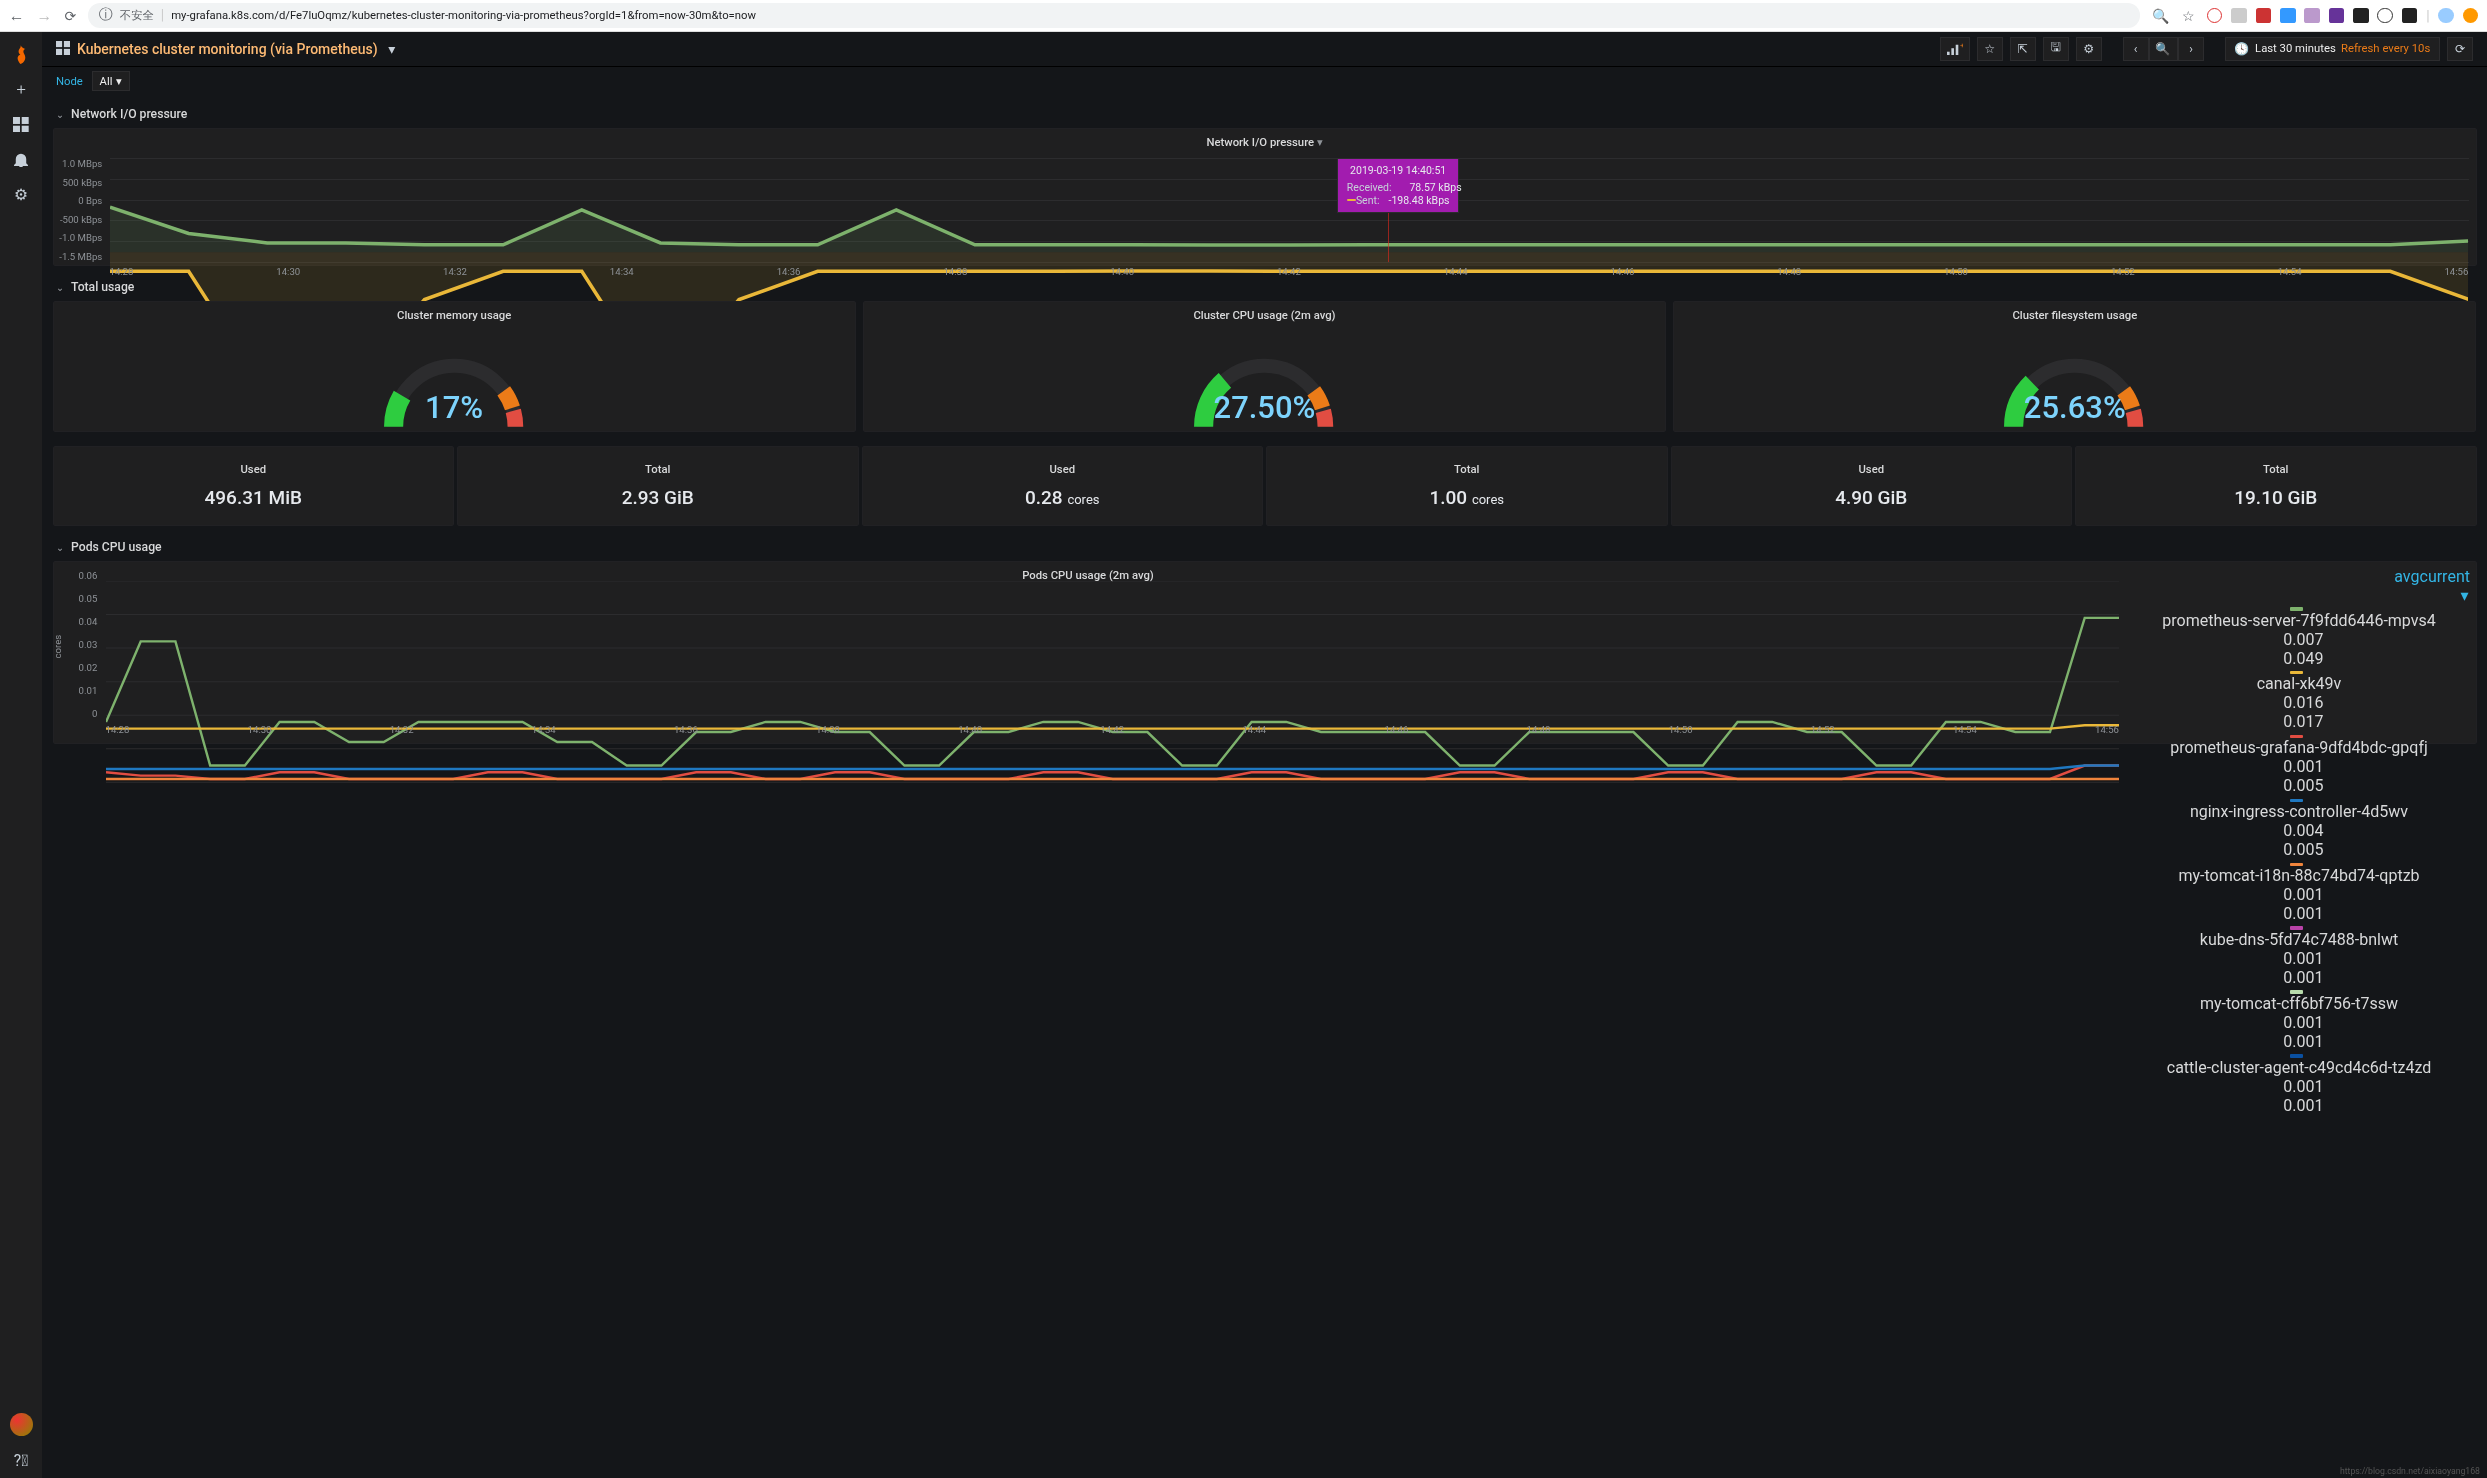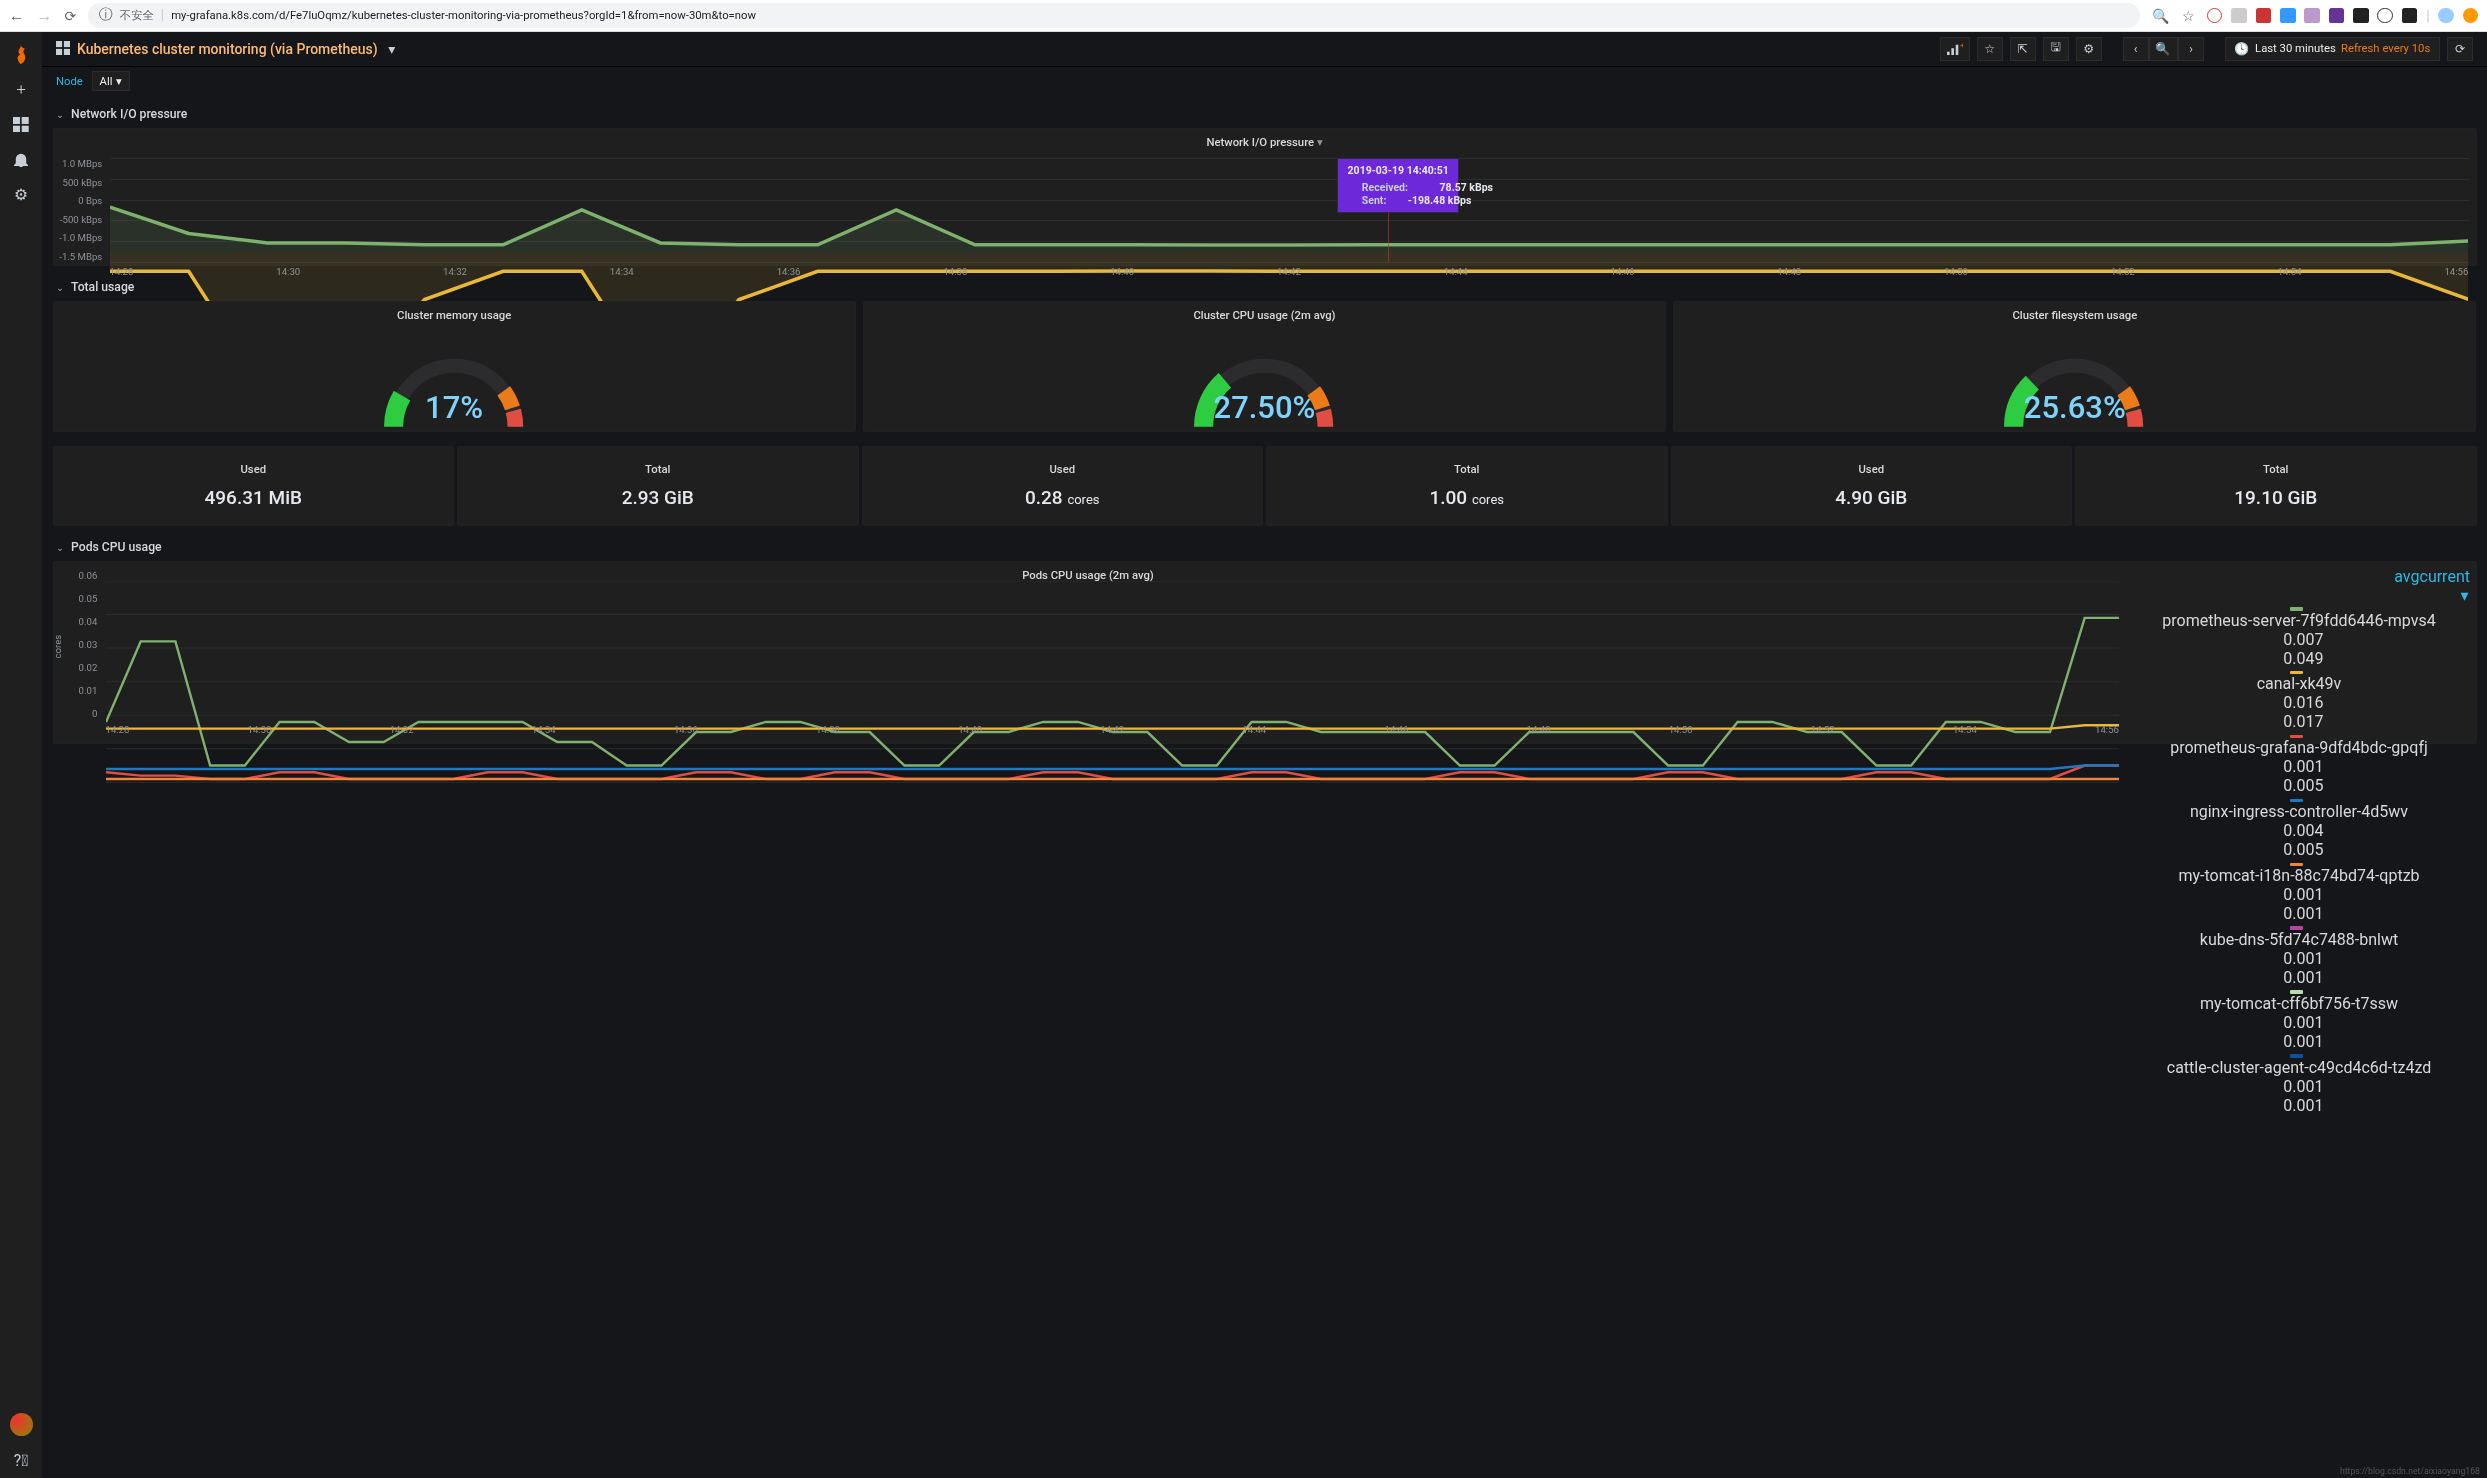--- a/index.html
+++ b/index.html
@@ -52,23 +52,23 @@
 
 
 .net-body { position:relative; height:118px; padding-left:56px; padding-right:7px; }
 .y-axis { position:absolute; left:0; top:0; bottom:12.2px; width:54px; display:flex; flex-direction:column; justify-content:space-between; padding:1.7px 5.2px 0 0; }
 .y-tick { color:#8e9297; font-size:9.6px; text-align:right; }
 .grid { position:absolute; left:56px; right:7px; top:1.7px; bottom:12.2px; }
 .grid-line { position:absolute; left:0; right:0; height:0.9px; background:#2c2c2e; }
 .x-axis-net { position:absolute; left:56px; right:7px; bottom:-2.6px; display:flex; justify-content:space-between; }
 .x-tick { color:#8e9297; font-size:9.6px; }
 .svg-plot { position:absolute; left:56px; right:7px; top:1.7px; bottom:12.2px; }
-.tooltip { position:absolute; background:#6d28d9; border:0.9px solid #2c2c2e; padding:5.2px 8.7px; font-size:10.5px; z-index:10;font-weight:bold; }
+.tooltip { position:absolute; background:#a21caf; border:0.9px solid #2c2c2e; padding:5.2px 8.7px; font-size:10.5px; z-index:10; }
 .tooltip-time { color:#e6e9ed; text-align:center; margin-bottom:3.5px; }
-.tooltip-row { display:flex; align-items:center; gap:15px; }
+.tooltip-row { display:flex; align-items:center; gap:0; }
 .tt-key { color:#c7d0d9; flex:1; }
 .tt-val { color:#e6e9ed; text-align:right; min-width:70px; }
 .swatch { width:12.2px; height:2.6px; border-radius:1.7px; }
 
 
 .grid3 { display:grid; grid-template-columns:1fr 1fr 1fr; gap:7px; }
 .gauge-panel { height:131px; display:flex; flex-direction:column; }
 .gauge-body { flex:1; position:relative; display:flex; align-items:flex-end; justify-content:center; overflow:hidden;}
 .gauge-svg { width:157px; height:87px; }
 .gauge-value { position:absolute; bottom:5.2px; font-size:31px; font-weight:500; color:#7dd3fc; }

